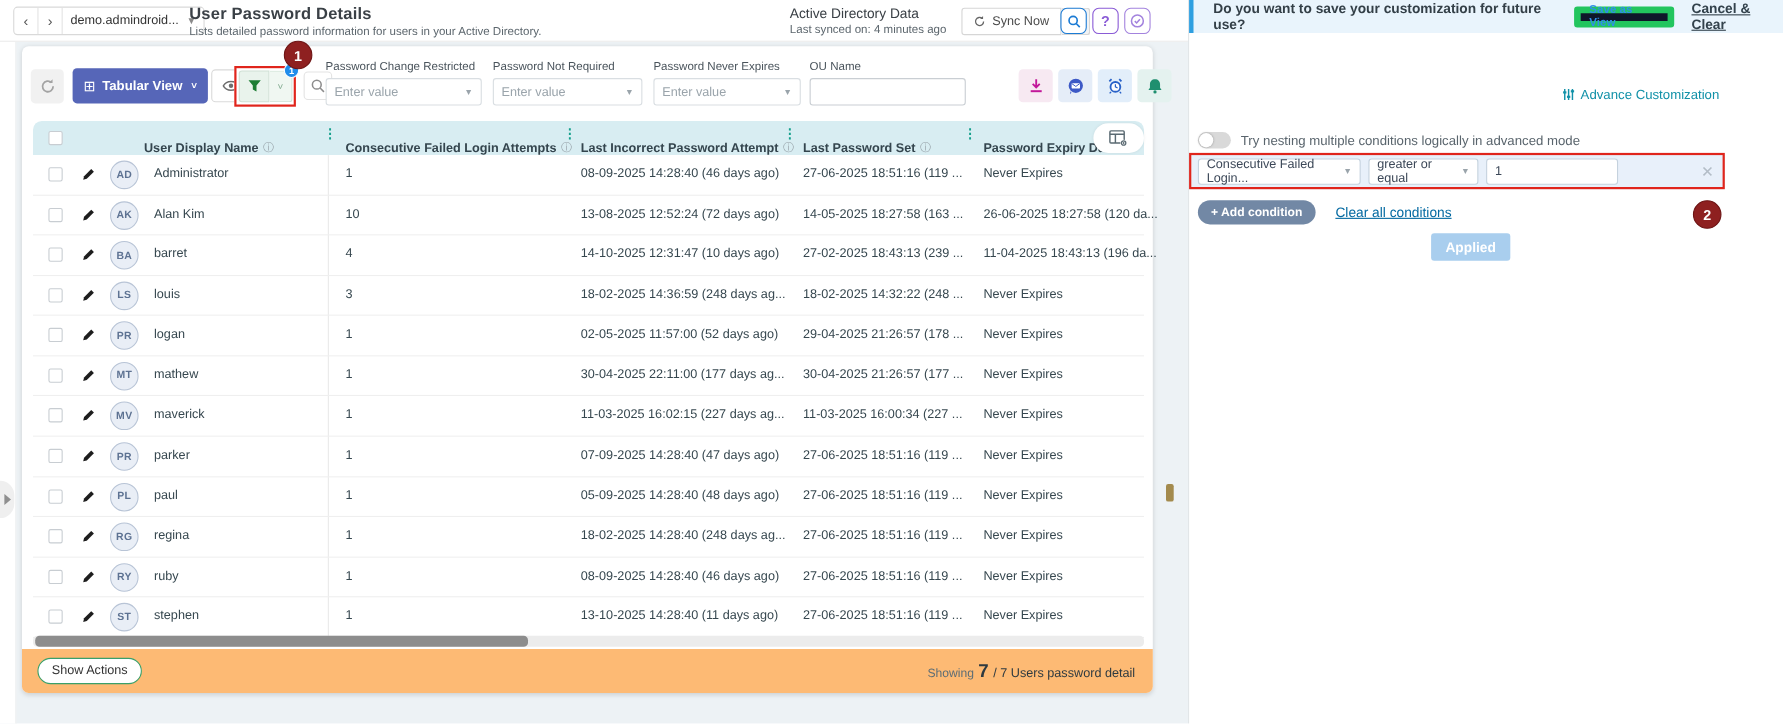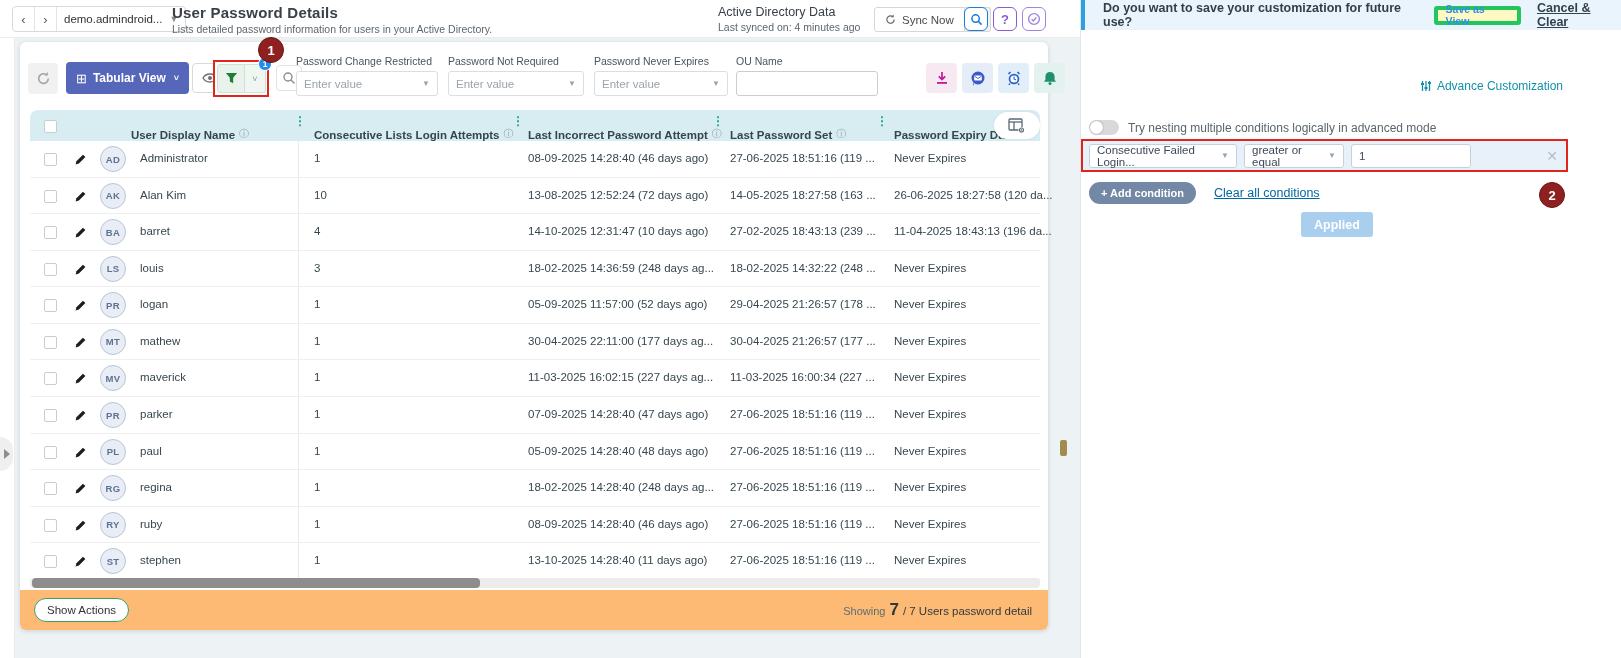--- a/index.html
+++ b/index.html
@@ -87,21 +87,21 @@
   .pfooter{position:absolute;left:0px;top:548px;width:1028px;height:40px;background:#fdba74;border-radius:0 0 6px 6px}
   .showactions{position:absolute;left:14px;top:8px;height:24px;padding:0 12px;border:1px solid #3aa06a;border-radius:13px;background:#fff;font-size:11.5px;color:#333;display:flex;align-items:center;cursor:pointer}
   .showing{position:absolute;right:16px;top:10px;font-size:11px;color:#5d6d75;display:flex;align-items:baseline;gap:4px}
   .showing .big{font-size:17px;font-weight:700;color:#2e3a40}
   .showing .rest{font-size:11.5px;color:#2e3a40}
 
   
   .rpanel{position:absolute;left:1080px;top:0;width:541px;height:658px;background:#fff;border-left:1px solid #e2e6e8}
   .banner{position:absolute;left:0;top:0;width:541px;height:30px;background:#e9f4fc;border-left:4px solid #2e9fe0;display:flex;align-items:center;gap:12px;padding-left:18px}
   .bq{font-size:12.5px;font-weight:700;color:#333f47}
-  .saveview{height:19px;padding:0 8px;border:4px solid #22c55e;border-radius:3px;background:#fef9c3;color:#2f8fe8;font-size:10.5px;font-weight:700;display:flex;align-items:center;cursor:pointer}
+  .saveview{height:19px;padding:0 8px;border:6px solid #22c55e;border-radius:3px;background:#0f172a;color:#2f8fe8;font-size:10.5px;font-weight:700;display:flex;align-items:center;cursor:pointer}
   .cancelclear{font-size:12.5px;font-weight:700;color:#33424c;text-decoration:underline;cursor:pointer;margin-left:4px}
   .advlink{position:absolute;right:58px;top:79px;display:flex;align-items:center;gap:5px;color:#1191a8;font-size:12px;cursor:pointer}
   .togglerow{position:absolute;left:8px;top:120px;display:flex;align-items:center;gap:9px}
   .toggle{width:30px;height:15px;border-radius:8px;background:#d9d9d9;position:relative;cursor:pointer}
   .knob{position:absolute;left:1px;top:1px;width:13px;height:13px;border-radius:50%;background:#fff;box-shadow:0 0 2px rgba(0,0,0,.35)}
   .toglabel{font-size:12px;color:#5a656d}
   .condbox{position:absolute;left:0px;top:139px;width:487px;height:33px;border:2.5px solid #e0251c;background:#e8f0fa;display:flex;align-items:center;gap:7px;padding:0 6px}
   .csel{height:24px;background:#fff;border:1px solid #c5d2de;border-radius:3px;display:flex;align-items:center;justify-content:space-between;padding:0 7px;font-size:11.5px;color:#3c4858;cursor:pointer}
   .csel .scaret{color:#9aa4ab;font-size:8px;margin-left:6px}
   .csel1{width:148px}.csel2{width:100px}
@@ -271,21 +271,21 @@
       </div>
 
       <div class="thead">
         <span class="hcb"><span class="cbx"></span></span>
         <span class="hcell h0">
             <span>User Display Name</span>
             <span class="info">ⓘ</span>
           </span>
         <span class="hsep s1">⋮</span>
         <span class="hcell h1">
-            <span>Consecutive Lists Login Attempts</span>
+            <span>Consecutive Failed Login Attempts</span>
             <span class="info">ⓘ</span>
           </span>
         <span class="hsep s2">⋮</span>
         <span class="hcell h2">
             <span>Last Incorrect Password Attempt</span>
             <span class="info">ⓘ</span>
           </span>
         <span class="hsep s3">⋮</span>
         <span class="hcell h3">
             <span>Last Password Set</span>
@@ -372,21 +372,21 @@
   <div class="trow">
     <span class="cb"><span class="cbx"></span></span>
     <span class="pencil">
       <svg width="13" height="13" viewBox="0 0 16 16">
                 <path d="M2 14l1-4 8-8 3 3-8 8-4 1z" fill="#1d1d1d"></path>
               </svg>
     </span>
     <span class="avatar">PR</span>
     <span class="cell c-name">logan</span>
     <span class="cell c-att">1</span>
-    <span class="cell c-li">05-09-2025 11:57:00 (52 days ago)</span>
+    <span class="cell c-li">02-05-2025 11:57:00 (52 days ago)</span>
     <span class="cell c-ls">29-04-2025 21:26:57 (178 ...</span>
     <span class="cell c-exp">Never Expires</span>
   </div>
 
   <div class="trow">
     <span class="cb"><span class="cbx"></span></span>
     <span class="pencil">
       <svg width="13" height="13" viewBox="0 0 16 16">
                 <path d="M2 14l1-4 8-8 3 3-8 8-4 1z" fill="#1d1d1d"></path>
               </svg>

